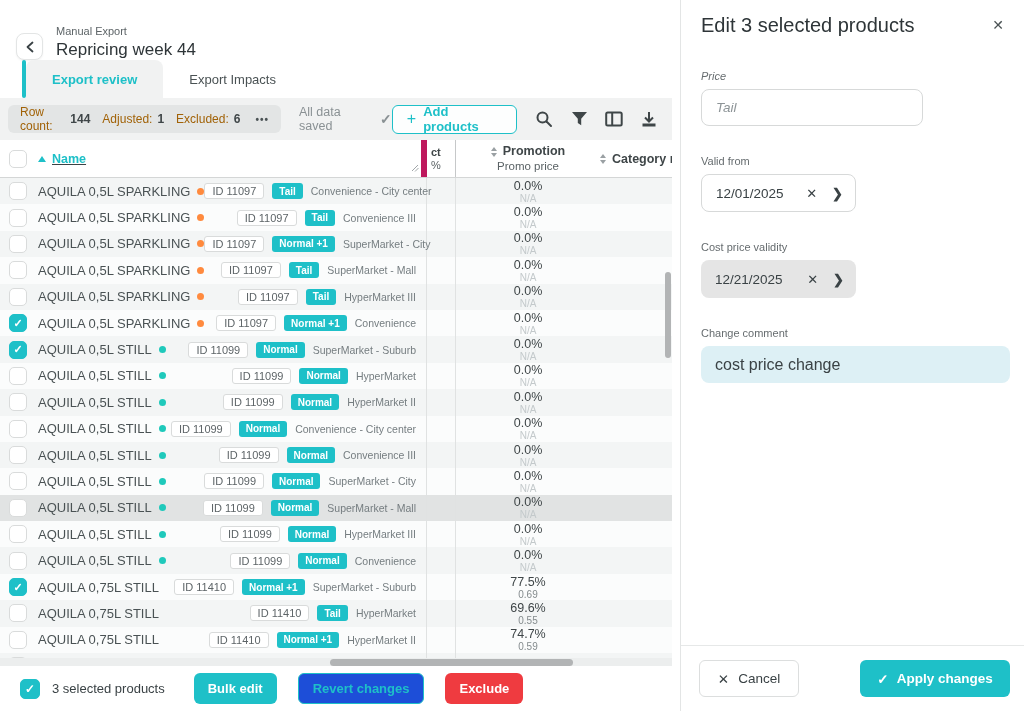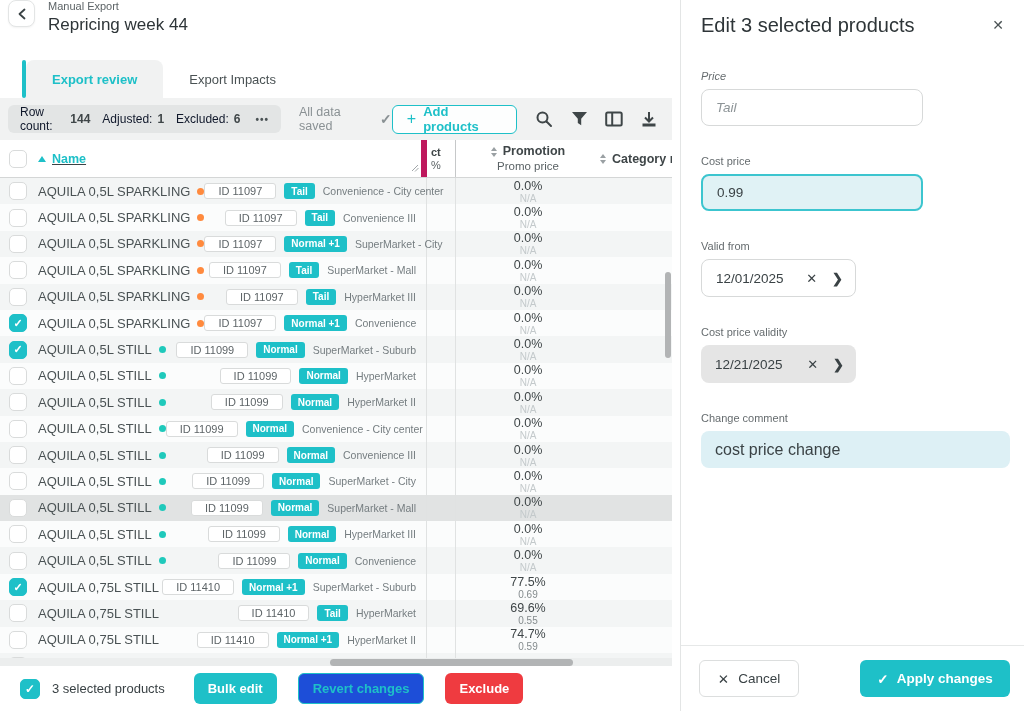--- a/index.html
+++ b/index.html
@@ -10,37 +10,37 @@
     --fill:#dcEFf4;
     --fillborder:#3cc5cf;
     --txt:#3a4245;
     --muted:#7c8487;
   }
   *{box-sizing:border-box;margin:0;padding:0;font-family:"Liberation Sans",sans-serif;}
   body{width:1024px;height:711px;overflow:hidden;background:#fff;color:var(--txt);}
   .app{display:flex;width:1024px;height:711px;}
   .left{width:680px;display:flex;flex-direction:column;position:relative;}
   
-  .page-header{height:60px;display:flex;align-items:flex-start;padding-left:8px;}
+  .page-header{height:60px;display:flex;align-items:flex-end;padding-left:16px;}
   .back-btn{width:27px;height:27px;border:1px solid #e3e5e5;border-radius:8px;background:#fff;
     display:flex;align-items:center;justify-content:center;box-shadow:0 1px 2px rgba(0,0,0,.05);cursor:pointer;}
   .titles{margin-left:13px;line-height:1.25;}
   .breadcrumb{font-size:11px;color:#5d6467;}
   .page-title{font-size:17px;color:#2e3538;}
   
   .tabs{height:38px;display:flex;align-items:stretch;position:relative;}
   .tab-accent-bar{width:4px;background:var(--accent);margin-left:22px;border-radius:2px;}
   .tab{padding:0 26px;display:flex;align-items:center;font-size:13px;color:#4a5254;cursor:pointer;}
   .tab.active{background:#f1f2f2;border-radius:8px 8px 0 0;color:var(--accent);font-weight:bold;}
   
   .toolbar{height:42px;width:672px;background:#f1f2f2;display:flex;align-items:center;padding:0 10px 0 8px;}
   .stats-pill{background:#e3e5e5;border-radius:6px;height:28px;display:flex;align-items:center;
     padding:0 12px;font-size:12px;color:#3f4648;gap:5px;}
   .stats-pill b{font-weight:bold;}
-  .stats-pill .lbl{color:#0f172a;margin-left:7px;}
+  .stats-pill .lbl{color:#a16207;margin-left:7px;}
   .stats-pill .lbl:first-child{margin-left:0;}
   .more-dots{font-size:10px;letter-spacing:1px;color:#4a5254;margin-left:10px;font-weight:bold;cursor:pointer;}
   .saved{display:flex;align-items:center;gap:8px;color:#8a9194;font-size:12.5px;margin-left:18px;}
   .saved .chk{font-size:14px;font-weight:bold;color:#8a9194;}
   .add-products{margin-left:auto;height:29px;border:1.5px solid var(--accent);background:#fdfefe;color:var(--accent);
     font-weight:bold;font-size:13px;border-radius:6px;display:flex;align-items:center;padding:0 14px;gap:7px;cursor:pointer;}
   .add-products .plus{font-size:16px;font-weight:normal;line-height:1;}
   .tool-icons{display:flex;align-items:center;gap:9px;margin-left:14px;}
   .icon-btn{width:26px;height:26px;display:flex;align-items:center;justify-content:center;cursor:pointer;}
   .icon-btn svg{stroke:#3f4648;fill:none;stroke-width:1.8;}
@@ -74,21 +74,21 @@
   .trow.highlighted{background:#e1e3e3;}
   .cb{width:18px;height:18px;border:1px solid #d9dbdb;border-radius:5px;background:#fff;display:flex;
     align-items:center;justify-content:center;font-size:11px;color:#fff;cursor:pointer;}
   .cb.checked{background:var(--accent);border-color:var(--accent);font-weight:bold;}
   .pname{font-size:13px;color:#4a5254;white-space:nowrap;}
   .dot{width:7px;height:7px;border-radius:50%;margin-left:7px;flex:none;}
   .dot-orange{background:var(--orange);}
   .dot-teal{background:var(--tealdot);}
   .ngroup{margin-left:auto;display:flex;align-items:center;gap:8px;}
   .idchip{border:1px solid #d9dbdb;background:#fff;border-radius:3px;font-size:11px;color:#5d6467;
-    padding:1px 13px;white-space:nowrap;}
+    padding:1px 7px;white-space:nowrap;}
   .badge{background:var(--accent);color:#fff;font-size:10px;font-weight:bold;border-radius:3px;
     padding:2.5px 7px;white-space:nowrap;}
   .segment{font-size:10.5px;color:#757d80;white-space:nowrap;}
   .ppct{font-size:12.5px;color:#3f4648;line-height:13px;margin-top:1px;}
   .psub{font-size:10px;color:#848b8d;line-height:11px;}
   .psub.muted{color:#c3c9cb;}
   .vscroll{position:absolute;right:1px;top:94px;width:6px;height:86px;background:#b2b4b5;border-radius:3px;cursor:grab;}
   .hscroll{height:8px;width:672px;background:#eceeee;position:relative;}
   .hscroll .thumb{position:absolute;left:330px;top:0.5px;width:243px;height:7px;background:#b2b4b5;border-radius:4px;cursor:grab;}
   
@@ -639,24 +639,20 @@
       <div class="panel-head">
         <div class="panel-title">Edit 3 selected products</div>
         <div class="panel-close">✕</div>
       </div>
 
       <div class="field-group first">
         <div class="field-label">Price</div>
         <div class="tinput placeholder">Tail</div>
       </div>
 
-      <div class="field-group">
-        <div class="field-label">Cost price</div>
-        <div class="tinput active">0.99</div>
-      </div>
 
       <div class="field-group">
         <div class="field-label">Valid from</div>
         <div class="datefield">
           <span>12/01/2025</span>
           <span class="clear">✕</span>
           <span class="next">❯</span>
         </div>
       </div>
 

